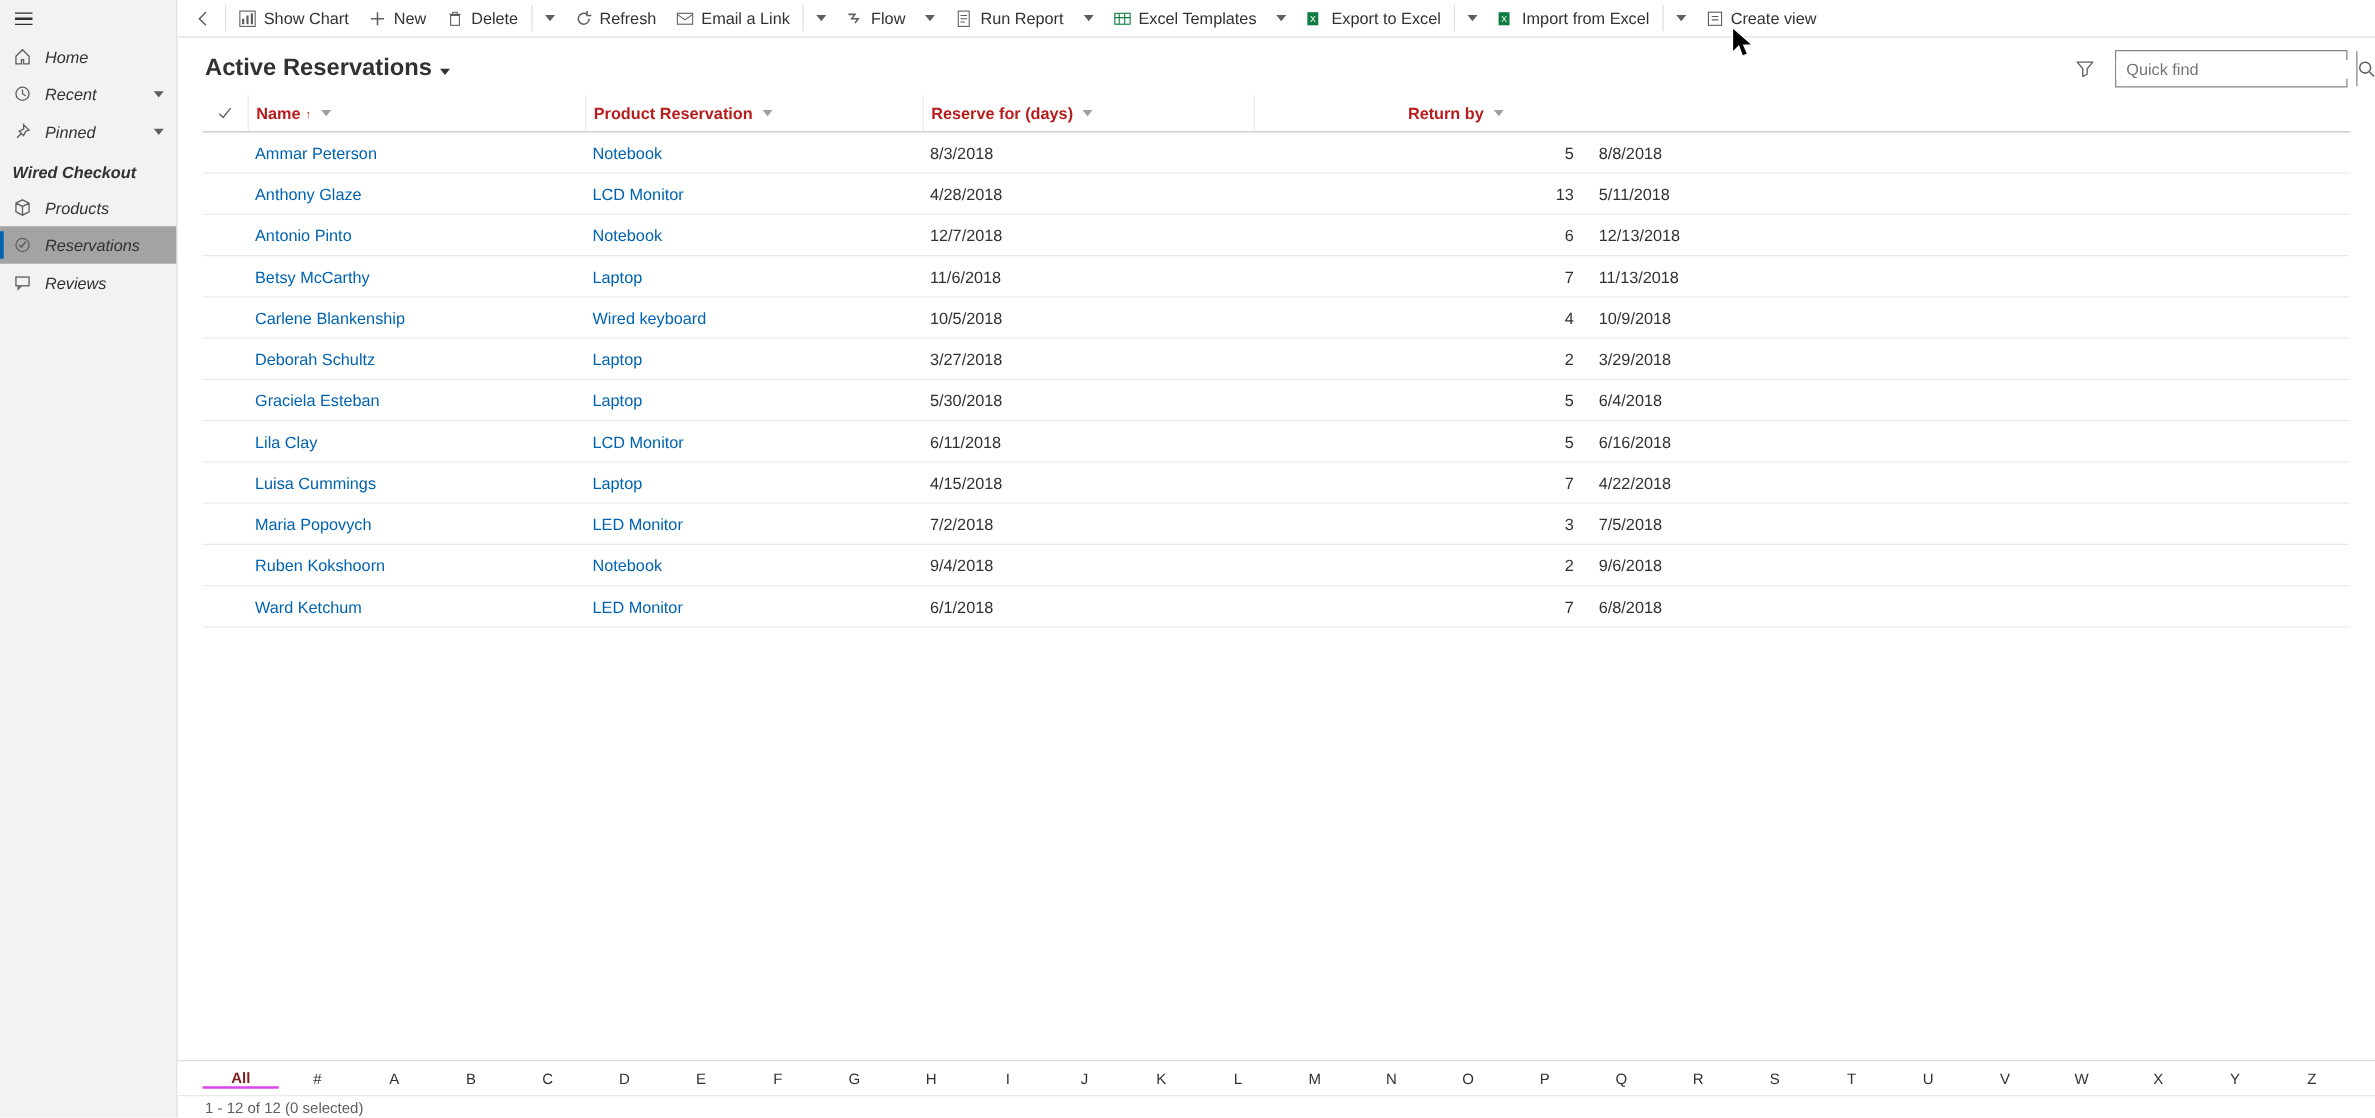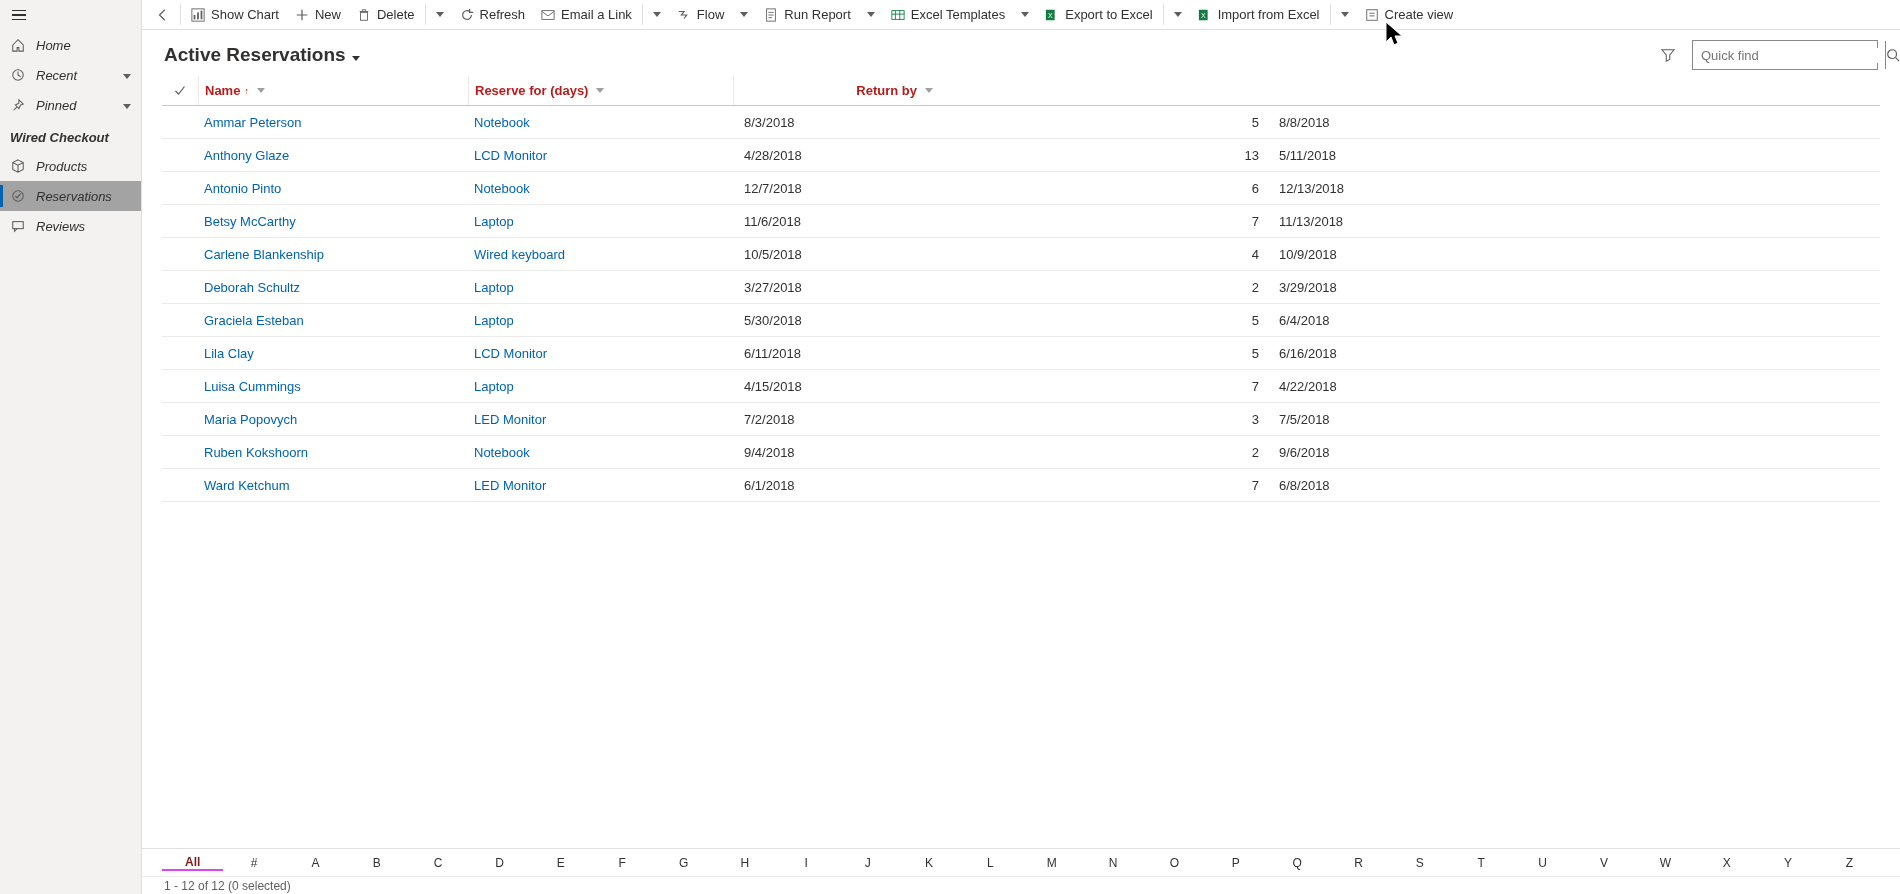--- a/index.html
+++ b/index.html
@@ -318,20 +318,24 @@
     <div class="grid">
       <div class="ghead">
         <div class="gh chk">
           <svg width="12" height="12" viewBox="0 0 16 16">
               <path d="M2 8l4 4 8-10" fill="none" stroke="#605e5c" stroke-width="1.6"></path>
             </svg>
         </div>
         <div class="gh name">
           <span>Name</span>
           <span class="sort">↑</span>
+          <span class="dd chev-down"></span>
+        </div>
+        <div class="gh product">
+          <span>Product Reservation</span>
           <span class="dd chev-down"></span>
         </div>
         <div class="gh days">
           <span>Reserve for (days)</span>
           <span class="dd chev-down"></span>
         </div>
         <div class="gh return">
           <span>Return by</span>
           <span class="dd chev-down"></span>
         </div>

